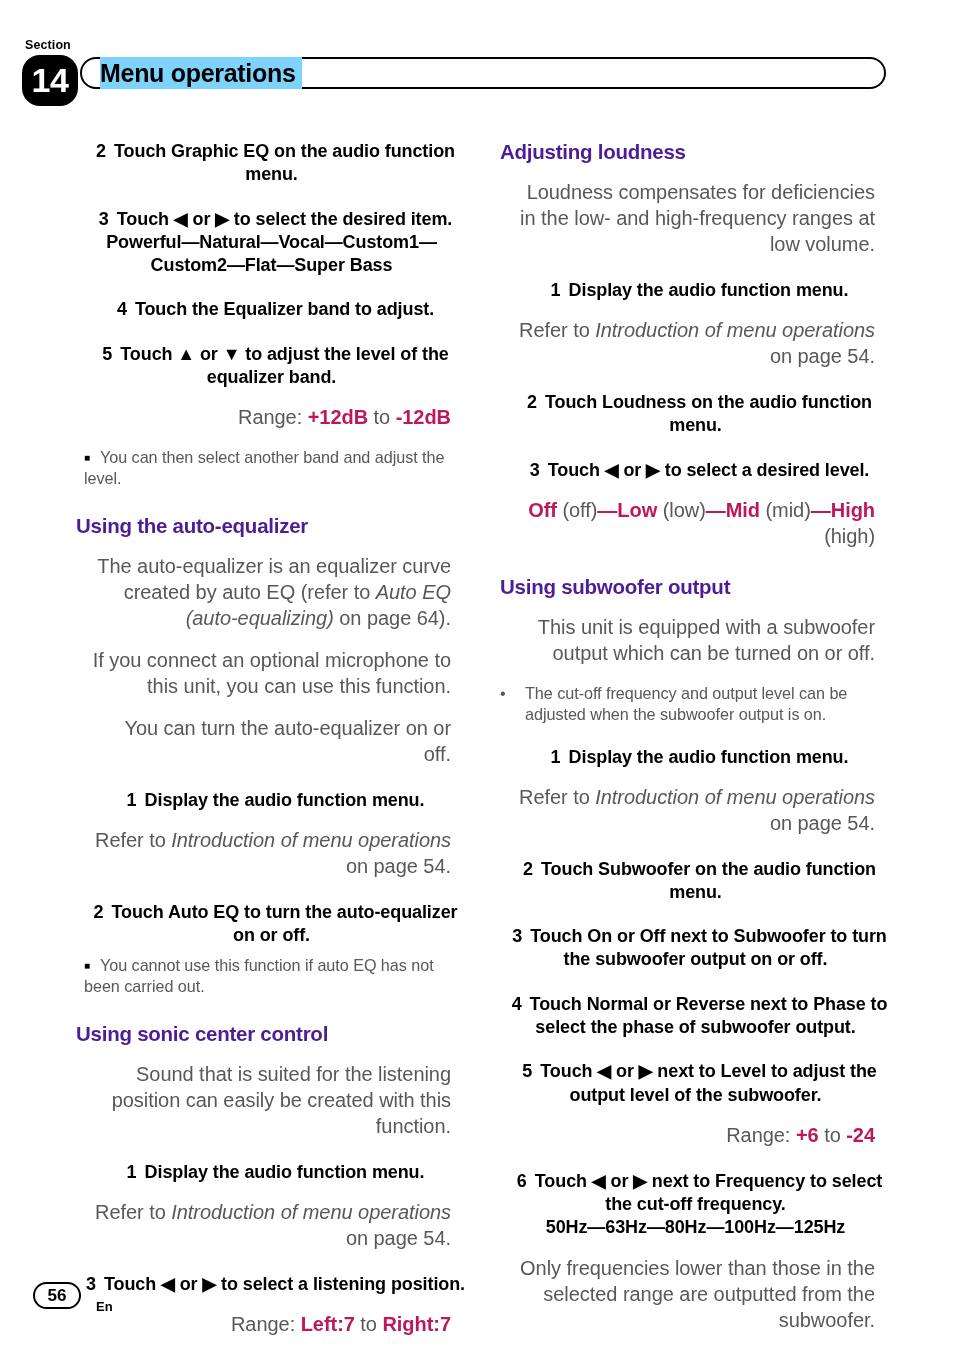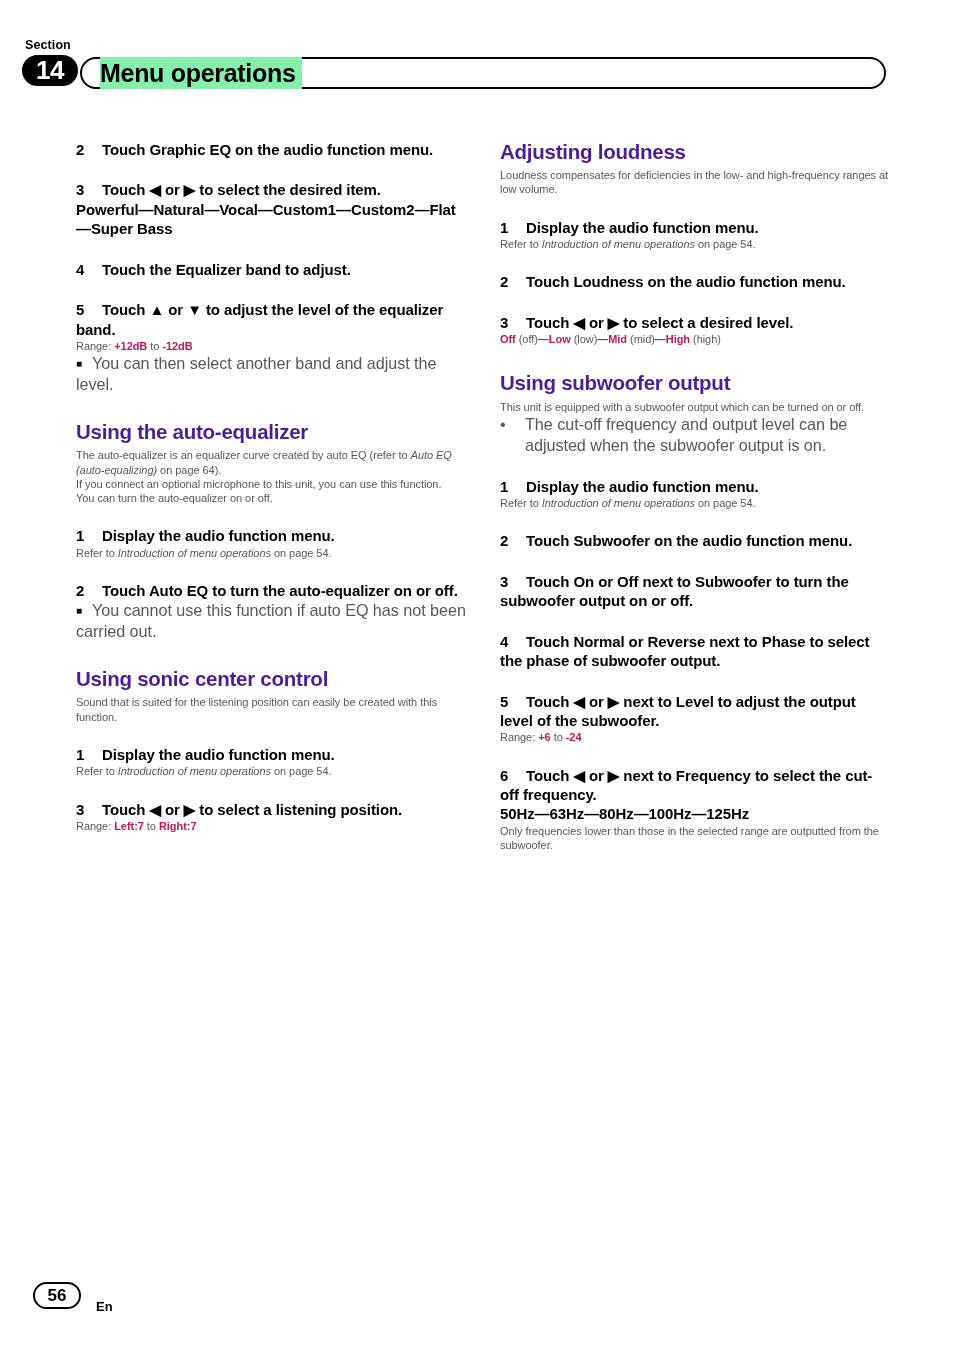--- a/index.html
+++ b/index.html
@@ -26,25 +26,25 @@
     position: absolute;
     left: 25px; top: 38px;
     font-size: 12.5px;
     font-weight: bold;
     color: #000;
     letter-spacing: 0.1px;
   }
   #section-badge {
     position: absolute;
     left: 22px; top: 55px;
-    width: 56px; height: 31px;
+    width: 56px; height: 51px;
     background: #000000;
     border-radius: 18px;
     color: #ffffff;
-    font-size: 26px;
+    font-size: 34px;
     font-weight: bold;
     display: flex;
     align-items: center;
     justify-content: center;
     letter-spacing: -0.5px;
   }
   #title-pill {
     position: absolute;
     left: 80px; top: 57px;
     width: 806px; height: 32px;
@@ -56,21 +56,21 @@
   #page-title {
     position: absolute;
     left: 100px; top: 57px;
     height: 32px;
     display: flex;
     align-items: center;
     font-size: 25px;
     font-weight: bold;
     color: #000;
     letter-spacing: -0.3px;
-    background: #86efac;
+    background: #7dd3fc;
     padding-right: 6px;
     z-index: 2;
   }
 
   
   .column {
     position: absolute;
     top: 140px;
     width: 391px;
   }
@@ -82,45 +82,47 @@
     font-size: 20.5px;
     font-weight: bold;
     color: #4c1d95;
     letter-spacing: -0.25px;
     margin: 25px 0 4px 0;
     line-height: 1.18;
   }
   .sec-head.first { margin-top: 0; }
 
   .step {
-    font-size: 15px;
+    font-size: 18px;
     font-weight: bold;
     color: #000;
     line-height: 1.295;
     margin: 21px 0 0 0;
     letter-spacing: -0.1px;
+    text-align: center;
   }
   .step.tight { margin-top: 0; }
   .step .num { display: inline-block; width: 26px; }
 
   .body {
-    font-size: 11px;
+    font-size: 20px;
     color: #58585a;
     line-height: 1.295;
-    margin: 0;
+    margin: 16px;
     letter-spacing: -0.05px;
+    text-align: right;
   }
   .body i { font-style: italic; }
   .body b, .bk { color: #be185d; font-weight: bold; font-style: normal; }
 
   .note {
     font-size: 16.2px;
     color: #58585a;
     line-height: 1.295;
-    margin: 0;
+    margin: 8px;
     position: relative;
     letter-spacing: -0.05px;
   }
   .note .sqbullet {
     display: inline-block;
     width: 16px;
     color: #000;
     font-size: 10px;
     vertical-align: 2px;
   }

